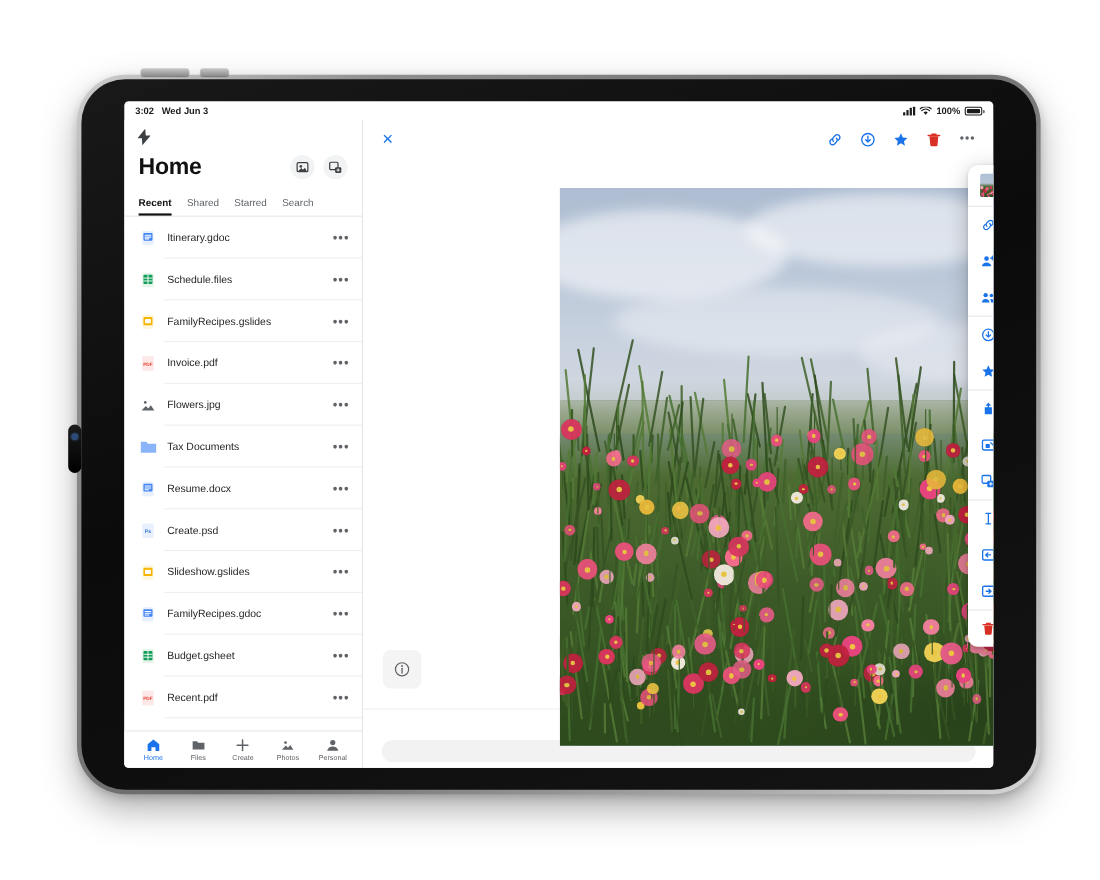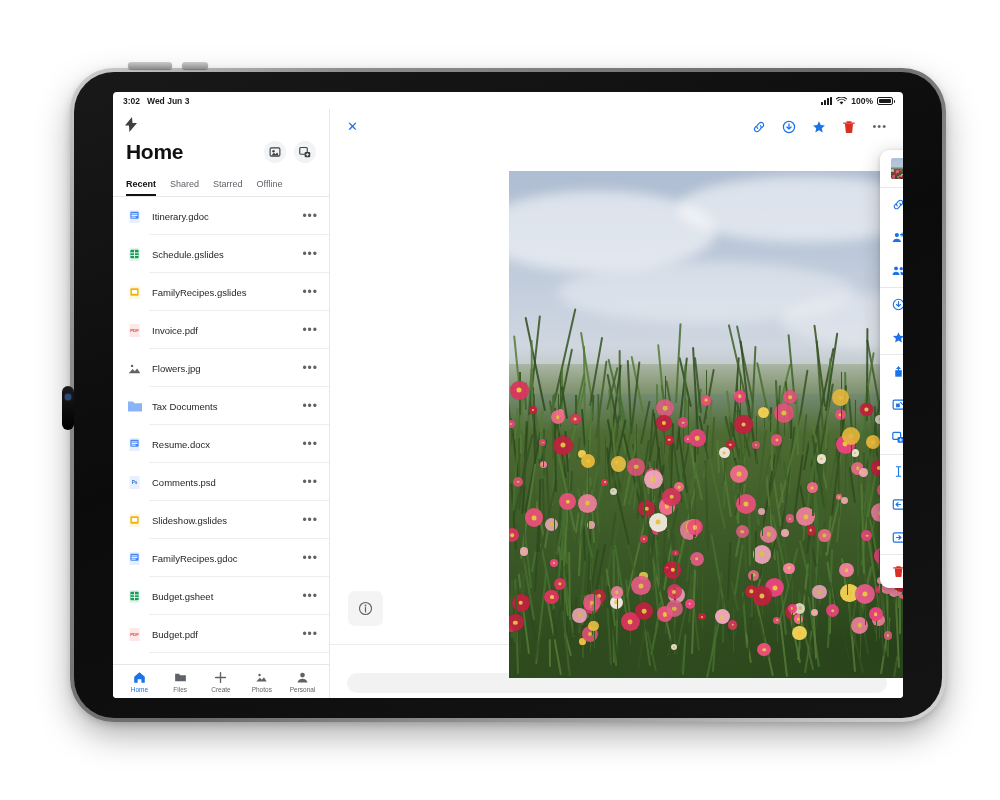--- a/index.html
+++ b/index.html
@@ -261,21 +261,21 @@
               </svg>
           </div>
         </div>
       </div>
 
 
       <div class="tabs">
         <div class="tab active">Recent</div>
         <div class="tab">Shared</div>
         <div class="tab">Starred</div>
-        <div class="tab">Offline</div>
+        <div class="tab">Search</div>
       </div>
 
       <div class="filelist" id="filelist">
           <div class="file-row">
             <span class="fic">
               <svg width="15" height="15" viewBox="0 0 16 16">
                 <rect x="2.5" y="1" width="11" height="14" rx="1" fill="#e8f0fe"></rect>
                 <rect x="3.6" y="3" width="8.8" height="7.4" rx="1" fill="#4285f4"></rect>
                 <path d="M5.2 5.2h5.6M5.2 7h5.6M5.2 8.7h3.6" stroke="#fff" stroke-width="1" stroke-linecap="round"></path>
               </svg>
@@ -284,21 +284,21 @@
             <span class="dots">•••</span>
           </div>
           <div class="file-row">
             <span class="fic">
               <svg width="15" height="15" viewBox="0 0 16 16">
                 <rect x="2.5" y="1" width="11" height="14" rx="1" fill="#e6f4ea"></rect>
                 <rect x="3.6" y="3" width="8.8" height="9" rx="1" fill="#0f9d58"></rect>
                 <path d="M3.6 6.2h8.8M3.6 9h8.8M8 3v9" stroke="#fff" stroke-width=".9"></path>
               </svg>
             </span>
-            <span class="file-name">Schedule.gslides</span>
+            <span class="file-name">Schedule.files</span>
             <span class="dots">•••</span>
           </div>
           <div class="file-row">
             <span class="fic">
               <svg width="15" height="15" viewBox="0 0 16 16">
                 <rect x="2.5" y="1" width="11" height="14" rx="1" fill="#fef7e0"></rect>
                 <rect x="3.6" y="3.4" width="8.8" height="8" rx="1" fill="#f4b400"></rect>
                 <rect x="5.2" y="5.4" width="5.6" height="4" rx=".6" fill="#fff"></rect>
               </svg>
             </span>
@@ -345,21 +345,21 @@
             <span class="file-name">Resume.docx</span>
             <span class="dots">•••</span>
           </div>
           <div class="file-row">
             <span class="fic">
               <svg width="15" height="15" viewBox="0 0 16 16">
                 <rect x="2.5" y="1" width="11" height="14" rx="1" fill="#e8f0fe"></rect>
                 <text x="8" y="10" font-family="Liberation Sans, sans-serif" font-size="5" font-weight="bold" fill="#2d6fd6" text-anchor="middle">Ps</text>
               </svg>
             </span>
-            <span class="file-name">Comments.psd</span>
+            <span class="file-name">Create.psd</span>
             <span class="dots">•••</span>
           </div>
           <div class="file-row">
             <span class="fic">
               <svg width="15" height="15" viewBox="0 0 16 16">
                 <rect x="2.5" y="1" width="11" height="14" rx="1" fill="#fef7e0"></rect>
                 <rect x="3.6" y="3.4" width="8.8" height="8" rx="1" fill="#f4b400"></rect>
                 <rect x="5.2" y="5.4" width="5.6" height="4" rx=".6" fill="#fff"></rect>
               </svg>
             </span>
@@ -388,21 +388,21 @@
             <span class="file-name">Budget.gsheet</span>
             <span class="dots">•••</span>
           </div>
           <div class="file-row">
             <span class="fic">
               <svg width="15" height="15" viewBox="0 0 16 16">
                 <rect x="2.5" y="1" width="11" height="14" rx="1" fill="#fce8e6"></rect>
                 <text x="8" y="10" font-family="Liberation Sans, sans-serif" font-size="4.6" font-weight="bold" fill="#ea4335" text-anchor="middle">PDF</text>
               </svg>
             </span>
-            <span class="file-name">Budget.pdf</span>
+            <span class="file-name">Recent.pdf</span>
             <span class="dots">•••</span>
           </div>
         </div>
 
       <div class="bottomnav">
         <div class="nav-item active">
           <svg width="13" height="13" viewBox="0 0 16 16">
               <path d="M8 1.6 1.5 7v7.4h4.2v-4.3h4.6v4.3h4.2V7z" fill="#1a73e8"></path>
             </svg>
           <span>Home</span>

